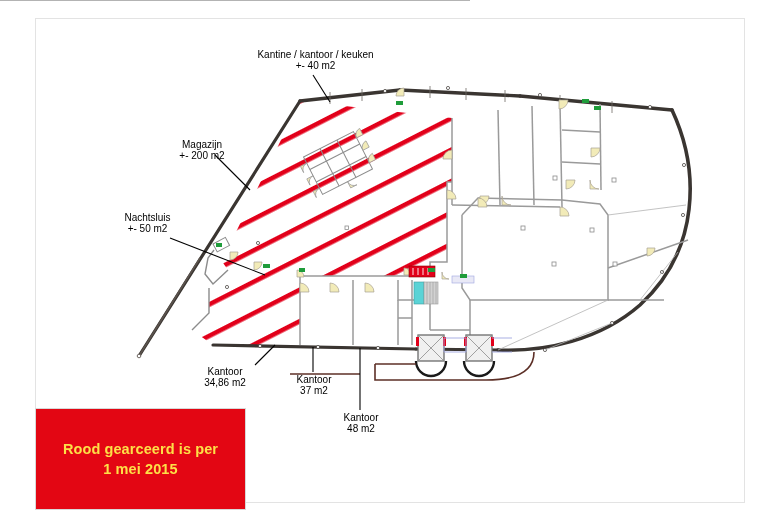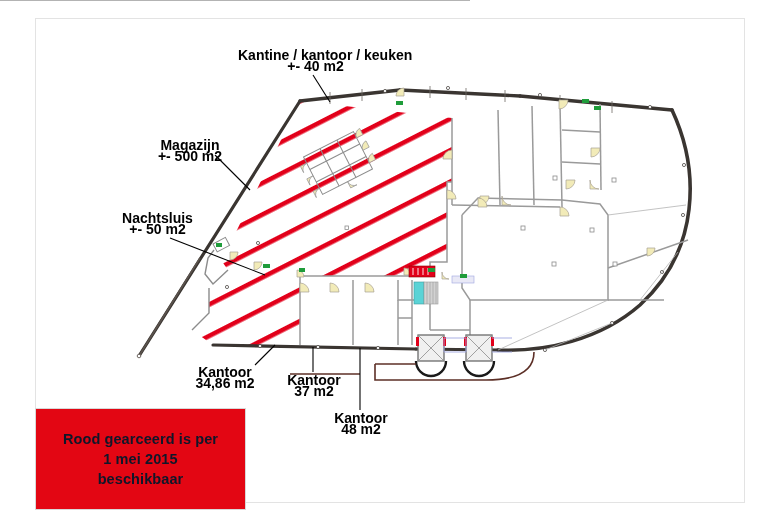--- a/index.html
+++ b/index.html
@@ -9,34 +9,34 @@
 
   
   .slide-frame{position:absolute;left:35px;top:18px;width:710px;height:485px;
                border:1px solid #e3e3e3;box-sizing:border-box;background:#fff;}
 
   
   #plan{position:absolute;left:0;top:0;width:780px;height:520px;}
 
   
   .callout{position:absolute;left:35px;top:408px;width:211px;height:102px;
-           background:#e30613;color:#0f172a;display:flex;flex-direction:column;
+           background:#e30613;color:#fde047;display:flex;flex-direction:column;
            align-items:center;justify-content:center;box-sizing:border-box;
            border:1px solid #d8d8d8;}
   .callout div{font-weight:bold;font-size:14.5px;line-height:20px;text-align:center;
                letter-spacing:.1px;}
 
   
-  .lab{position:absolute;color:#000;font-weight:bold;font-size:14px;
+  .lab{position:absolute;color:#000;font-weight:normal;font-size:10px;
        line-height:10.5px;text-align:center;white-space:nowrap;}
   .lab .l2{display:block;}
 
   .lab-kantine{left:238px;top:50px;width:155px;}
-  .lab-magazijn{left:140px;top:140px;width:100px;}
-  .lab-nacht{left:105px;top:213px;width:105px;}
+  .lab-magazijn{left:152px;top:140px;width:100px;}
+  .lab-nacht{left:95px;top:213px;width:105px;}
   .lab-k58{left:180px;top:367px;width:90px;}
   .lab-k37{left:278px;top:375px;width:72px;}
   .lab-k65{left:325px;top:413px;width:72px;}
 </style>
 </head>
 <body>
 
 <div id="page">
 
   <div class="slide-frame"></div>
@@ -276,21 +276,21 @@
     </g>
   </svg>
 
   <div class="lab lab-kantine">
     <span>Kantine / kantoor / keuken</span>
     <span class="l2">+- 40 m2</span>
   </div>
 
   <div class="lab lab-magazijn">
     <span>Magazijn</span>
-    <span class="l2">+- 500 m2</span>
+    <span class="l2">+- 200 m2</span>
   </div>
 
   <div class="lab lab-nacht">
     <span>Nachtsluis</span>
     <span class="l2">+- 50 m2</span>
   </div>
 
   <div class="lab lab-k58">
     <span>Kantoor</span>
     <span class="l2">34,86 m2</span>
@@ -302,16 +302,15 @@
   </div>
 
   <div class="lab lab-k65">
     <span>Kantoor</span>
     <span class="l2">48 m2</span>
   </div>
 
   <div class="callout">
     <div>Rood gearceerd is per</div>
     <div>1 mei 2015</div>
-    <div>beschikbaar</div>
   </div>
 
 </div>
 
 </body></html>

